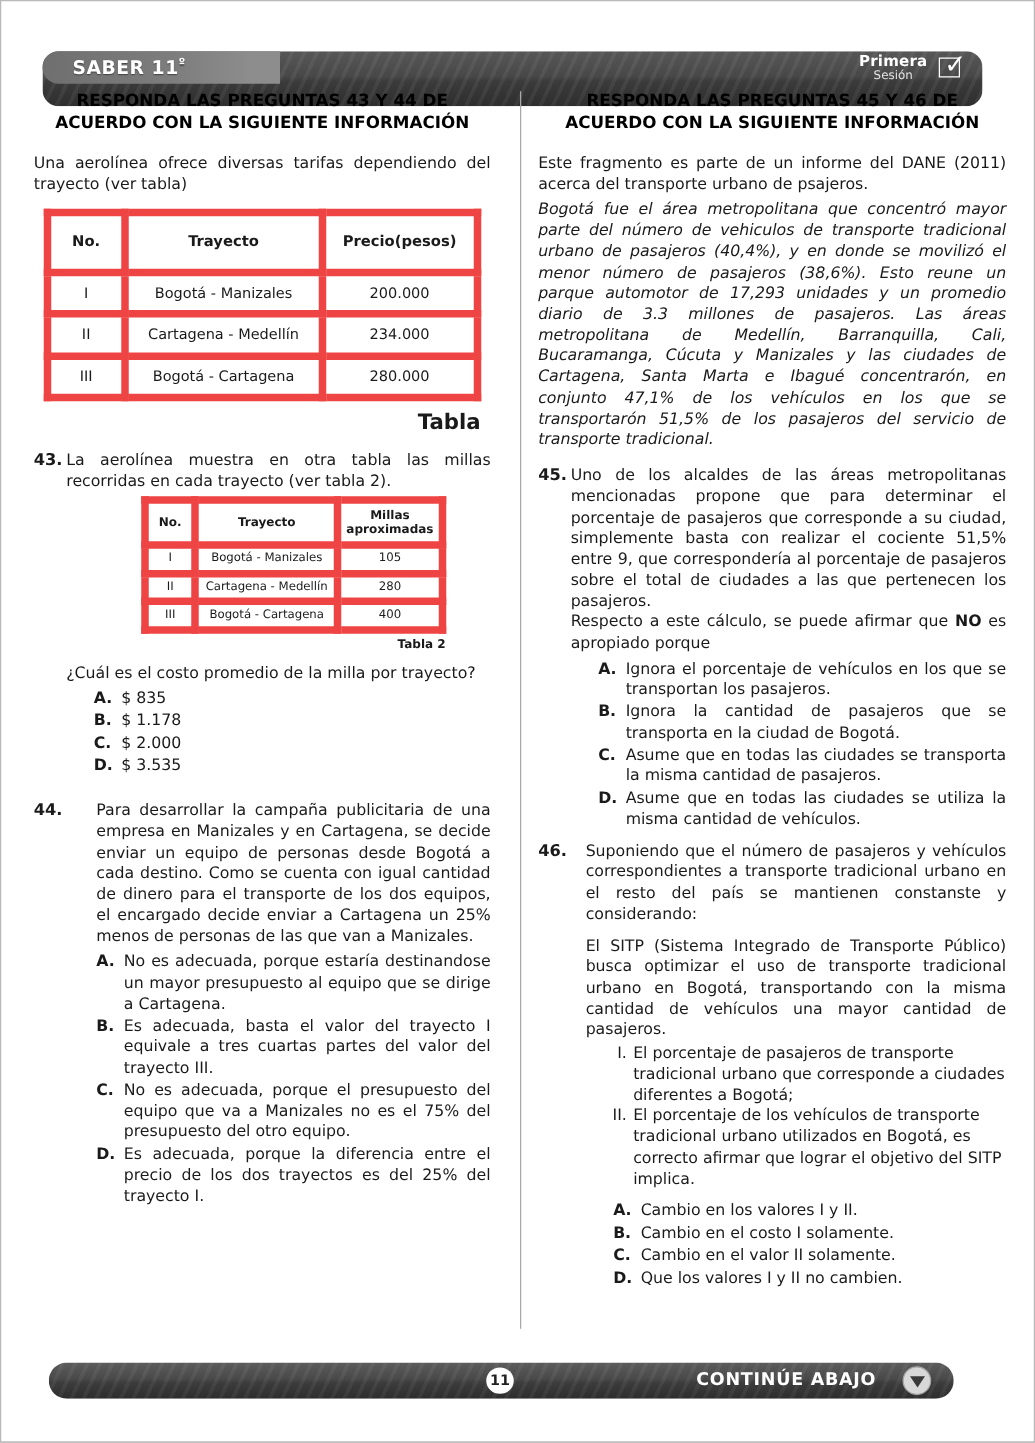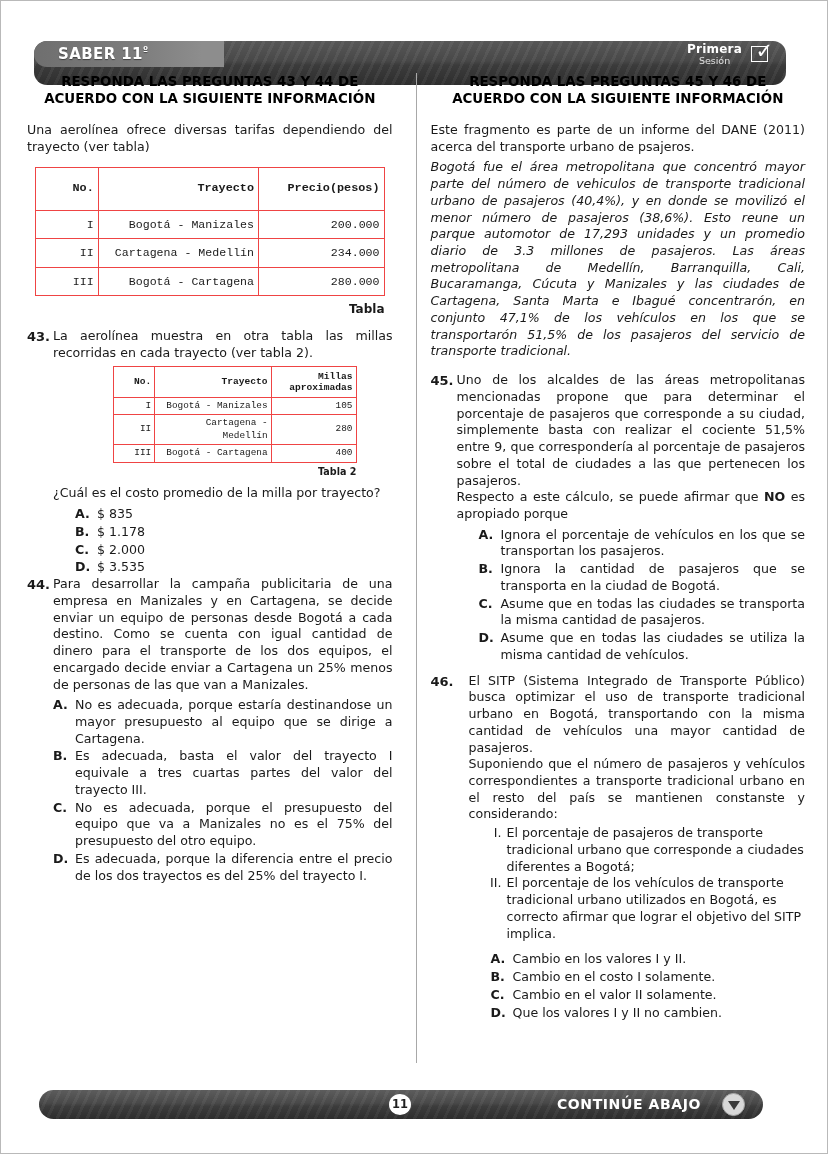--- a/index.html
+++ b/index.html
@@ -110,36 +110,35 @@
     margin: 0 0 4px 0;
   }
 
   
   table.tb {
     border-collapse: collapse;
     width: 100%;
     background: #fff;
   }
   table.tb td, table.tb th {
-    border: 1px solid #ef4444;
-    text-align: right;
+    border: 6px solid #ef4444;
+    text-align: center;
     color: #1a1a1a;
-    font-family: Liberation Mono, monospace;
   }
   table.tb1 th {
     font-size: 11.8px; font-weight: bold; padding: 13px 4px;
   }
   table.tb1 td {
     font-size: 11.6px; padding: 6px 4px;
   }
   .tbl1-wrap { margin: 2px 8px 0 8px; }
   .tbl-caption {
     text-align: right;
     font-weight: bold;
-    font-size: 12px;
+    font-size: 17px;
     margin: 6px 8px 10px 0;
   }
 
   .tbl2-wrap { margin: 4px 36px 0 60px; }
   table.tb2 th {
     font-size: 9.6px; font-weight: bold; padding: 4px 3px; line-height: 1.15;
   }
   table.tb2 td {
     font-size: 9.4px; padding: 2px 3px;
   }
@@ -351,21 +350,21 @@
               <div class="opt-text">$ 2.000</div>
             </div>
             <div class="opt">
               <div class="opt-letter">D.</div>
               <div class="opt-text">$ 3.535</div>
             </div>
           </div>
         </div>
       </div>
 
-      <div class="q" style="margin-top:0;">
+      <div class="q" style="margin-top:20px;gap:24px;">
         <div class="q-num">44.</div>
         <div class="q-body">
           <p class="q-text">Para desarrollar la campaña publicitaria de una empresa en Manizales y en Cartagena, se decide enviar un equipo de personas  desde Bogotá  a cada destino. Como se cuenta  con igual cantidad de dinero para el transporte de los dos equipos, el encargado decide enviar a Cartagena un 25% menos de personas de las que van a Manizales.</p>
 
           <div class="opts">
             <div class="opt">
               <div class="opt-letter">A.</div>
               <div class="opt-text">No es adecuada, porque estaría destinandose un mayor  presupuesto al equipo que se dirige a Cartagena.</div>
             </div>
             <div class="opt">
@@ -419,22 +418,22 @@
               <div class="opt-letter">D.</div>
               <div class="opt-text">Asume  que en todas las ciudades  se utiliza la misma cantidad de vehículos.</div>
             </div>
           </div>
         </div>
       </div>
 
       <div class="q" style="margin-top:9px;gap:12px;">
         <div class="q-num">46.</div>
         <div class="q-body">
+          <p class="q-text" style="margin-top:0;">Suponiendo que el número de pasajeros y vehículos correspondientes a transporte tradicional urbano en el resto del país  se mantienen  constanste y considerando:</p>
           <p class="q-text">El SITP (Sistema Integrado de Transporte Público) busca optimizar el uso de transporte tradicional urbano en Bogotá, transportando con la misma cantidad de vehículos una mayor cantidad de pasajeros.</p>
-          <p class="q-text" style="margin-top:0;">Suponiendo que el número de pasajeros y vehículos correspondientes a transporte tradicional urbano en el resto del país  se mantienen  constanste y considerando:</p>
 
           <div class="romans">
             <div class="roman">
               <div class="roman-num">I.</div>
               <div class="roman-text">El porcentaje de pasajeros de transporte tradicional urbano  que corresponde a ciudades diferentes a Bogotá;</div>
             </div>
             <div class="roman">
               <div class="roman-num">II.</div>
               <div class="roman-text">El porcentaje de los vehículos de transporte tradicional urbano utilizados en Bogotá, es correcto afirmar que lograr el objetivo del SITP implica.</div>
             </div>

